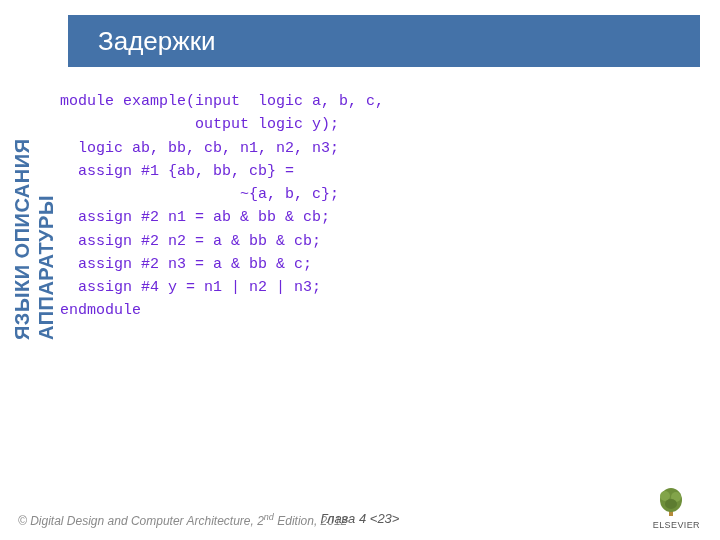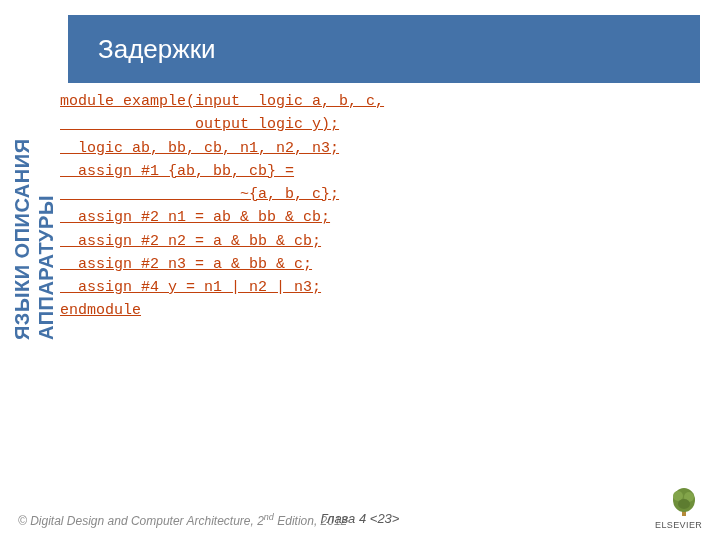--- a/index.html
+++ b/index.html
@@ -10,21 +10,21 @@
     background: #ffffff;
     font-family: Arial, Helvetica, sans-serif;
     position: relative;
     overflow: hidden;
   }
   .title-bar {
     position: absolute;
     left: 68px;
     top: 15px;
     right: 20px;
-    height: 68px;
+    height: 52px;
     background: #4472a8;
     display: flex;
     align-items: center;
     padding-left: 30px;
     box-sizing: border-box;
   }
   .title-text {
     color: #ffffff;
     font-size: 26px;
     font-weight: 400;
@@ -43,24 +43,23 @@
     white-space: nowrap;
     text-align: left;
     width: 260px;
   }
   .code-block {
     position: absolute;
     left: 60px;
     top: 90px;
     font-family: "Courier New", Courier, monospace;
     font-size: 15px;
-    color: #c2410c;
+    color: #6d28d9;
     line-height: 1.55;
     white-space: pre;
-    text-decoration: underline;
   }
   .footer {
     position: absolute;
     left: 18px;
     bottom: 12px;
     font-size: 12px;
     color: #8a8a8a;
     font-style: italic;
     text-align: right;
   }
@@ -73,24 +72,24 @@
     bottom: 14px;
     left: 0;
     right: 0;
     text-align: center;
     font-size: 13px;
     color: #5a5a5a;
     font-style: italic;
   }
   .logo {
     position: absolute;
-    right: 7px;
+    right: 20px;
     bottom: 10px;
     width: 58px;
-    text-align: left;
+    text-align: right;
   }
   .logo svg {
     display: block;
     margin: 0 auto 2px auto;
   }
   .logo-text {
     font-size: 9px;
     color: #555;
     letter-spacing: 0.4px;
   }

